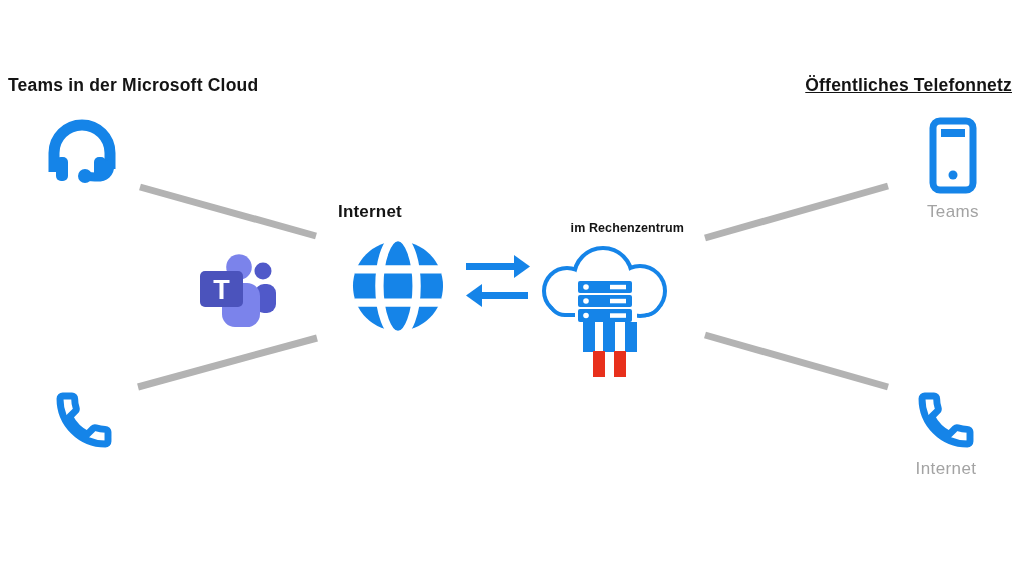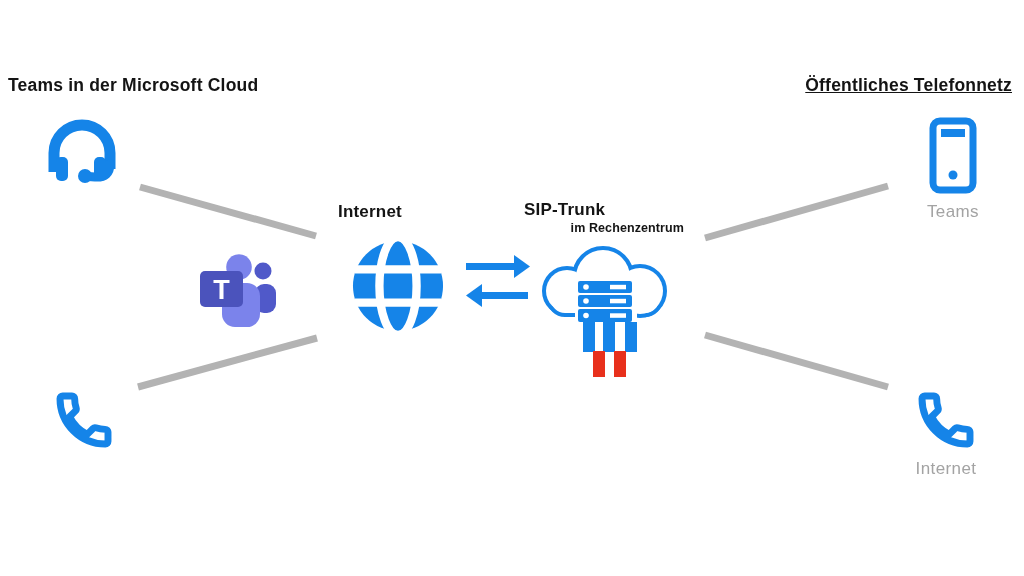--- a/index.html
+++ b/index.html
@@ -74,21 +74,20 @@
     <path class="wh-stroke" stroke-width="8.5" d="M3 64 H91"></path>
   </svg>
 
   <svg class="abs" style="left:464px;top:253px;" width="68" height="56" viewBox="0 0 68 56">
     <rect class="ic-fill" x="2" y="10" width="48" height="7"></rect>
     <polygon class="ic-fill" points="50,2 50,25 66,13.5"></polygon>
     <rect class="ic-fill" x="18" y="39" width="46" height="7"></rect>
     <polygon class="ic-fill" points="18,31 18,54 2,42.5"></polygon>
   </svg>
 
-  <div class="abs node-label" style="left:524px;top:200px;width:160px;">SIP-Trunk</div>
   <div class="abs node-sublabel" style="left:524px;top:221px;width:160px;">im Rechenzentrum</div>
 
   <svg class="abs" style="left:543px;top:243px;" width="124" height="136" viewBox="0 0 124 136">
     <g class="ic-stroke" stroke-width="8">
       <circle cx="24" cy="48" r="21"></circle>
       <circle cx="60" cy="34" r="27"></circle>
       <circle cx="97" cy="48" r="23"></circle>
       <rect x="8" y="38" width="108" height="32" rx="14"></rect>
     </g>
     <g class="wh-fill">

